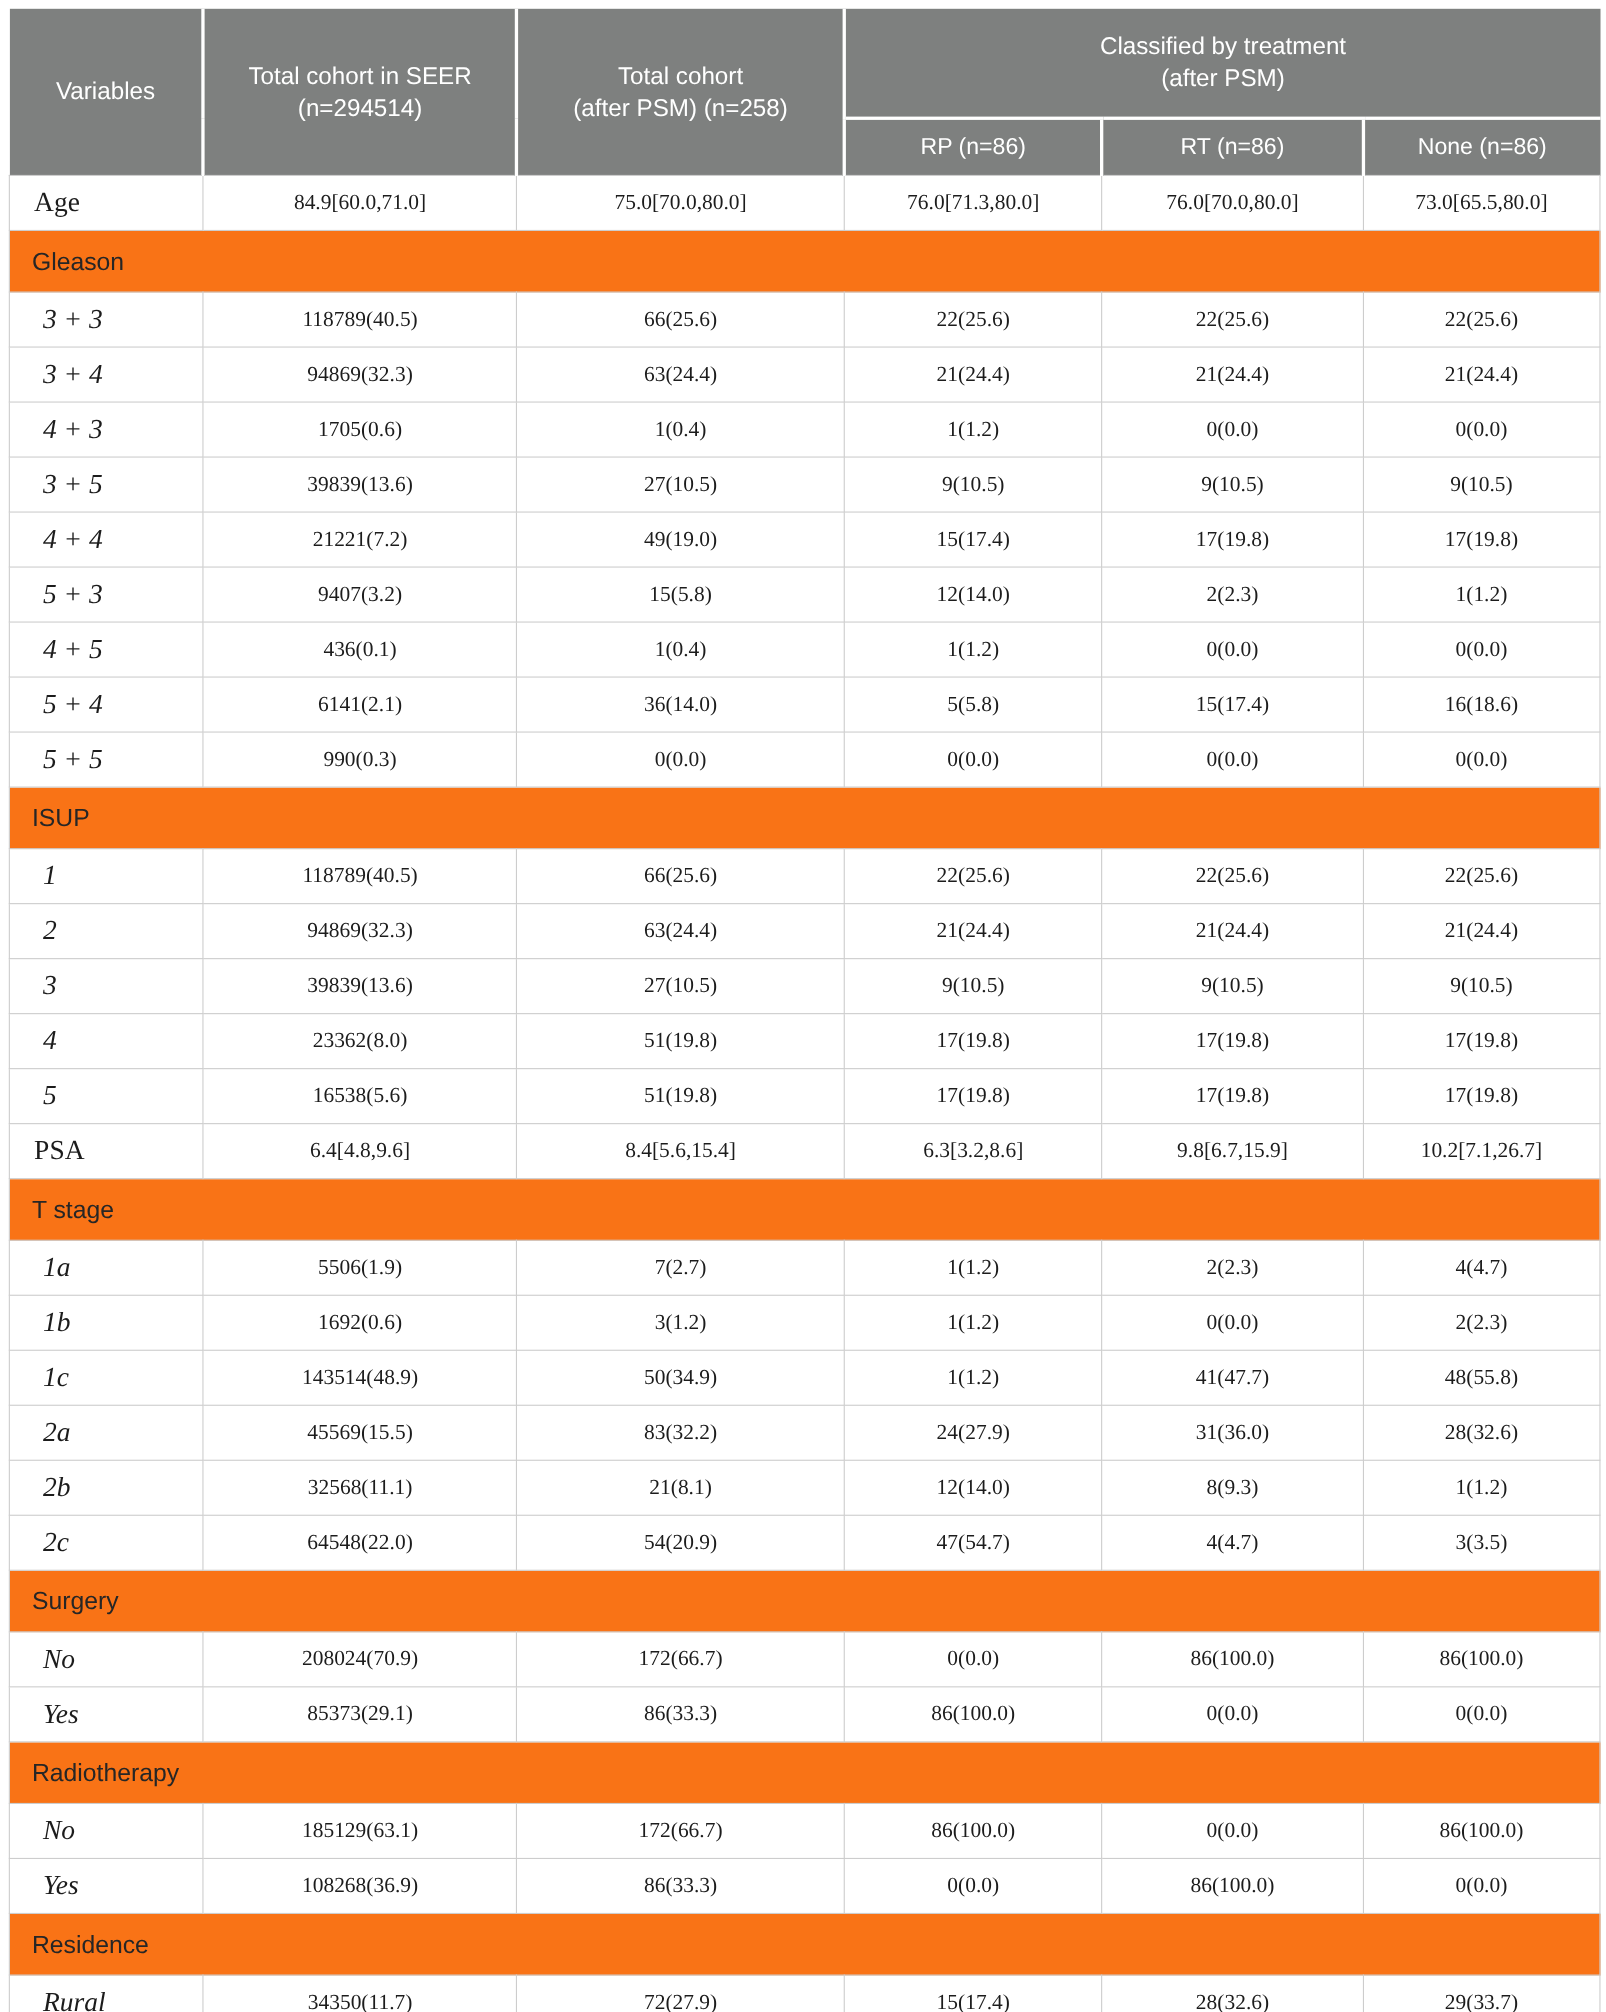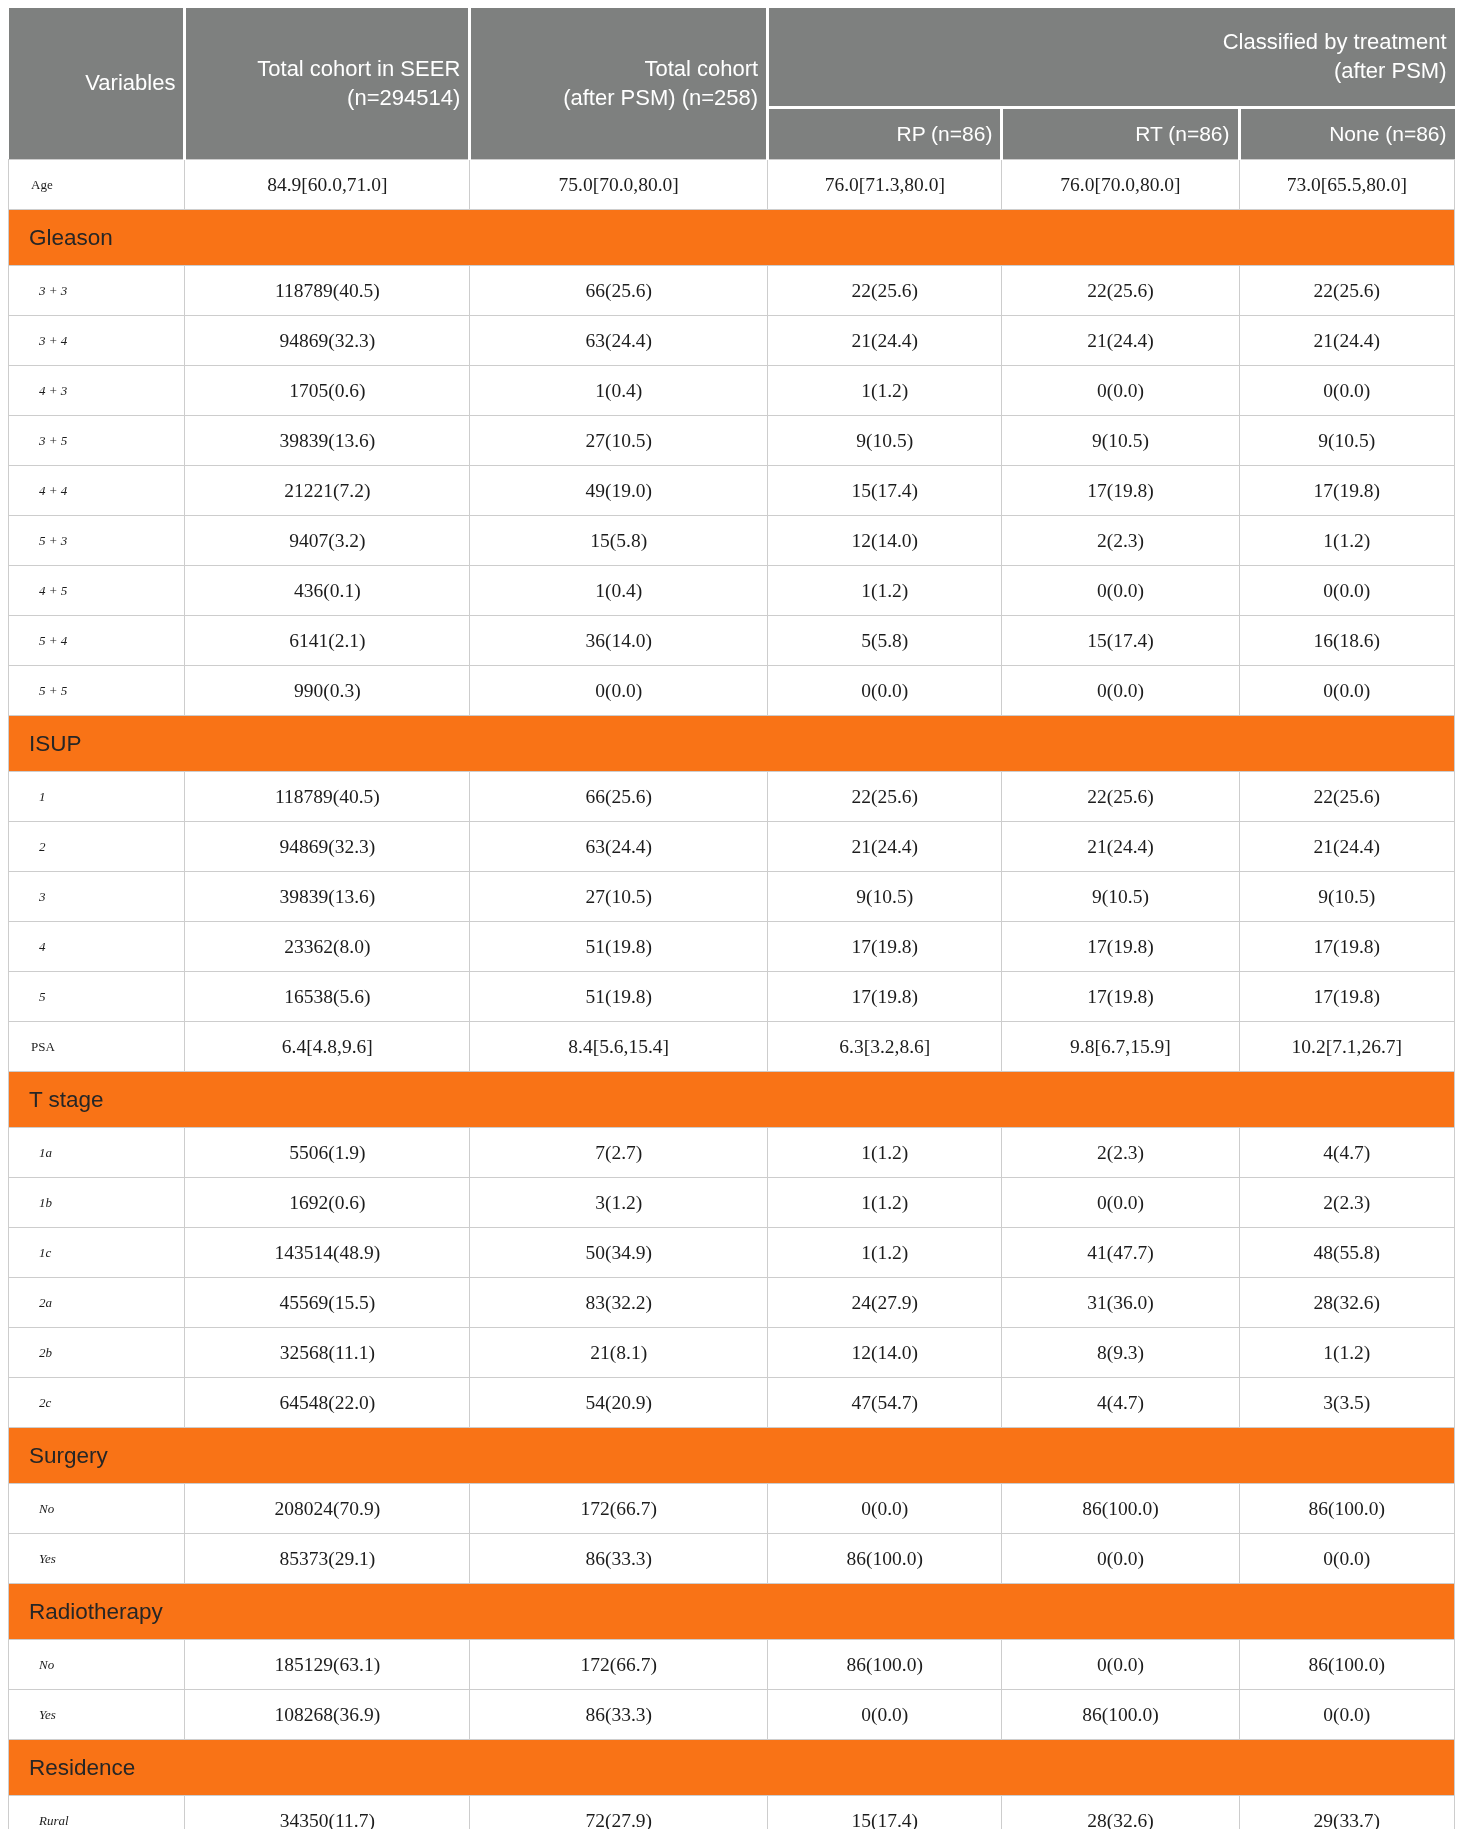--- a/index.html
+++ b/index.html
@@ -4,36 +4,36 @@
 <style>
   html,body{margin:0;padding:0;background:#ffffff;}
   body{width:1460px;height:1829px;position:relative;overflow:hidden;
        font-family:"Liberation Sans",sans-serif;}
   .table-wrap{position:absolute;left:8px;top:8px;width:1447px;}
   table{border-collapse:collapse;width:100%;table-layout:fixed;}
 
   
   thead th{
     background:#7e807f;color:#ffffff;font-weight:400;
-    font-size:22px;line-height:1.3;text-align:right;vertical-align:middle;
+    font-size:22px;line-height:1.3;text-align:center;vertical-align:middle;
     padding:6px 8px;
   }
   thead tr.main-row th{height:86px;}
   thead tr.sub-row th{height:38px;font-size:21px;}
   thead th.sep-left{border-left:3px solid #ffffff;}
   thead tr.sub-row th{border-top:3px solid #ffffff;}
 
   
   tbody td{border:1px solid #cdcdcd;background:#ffffff;vertical-align:middle;}
   td.value-cell{
     font-family:"Liberation Serif",serif;font-size:19.5px;color:#1c1c1c;
     text-align:center;height:47px;padding:0 6px;
   }
   td.row-label{
-    font-family:"Liberation Serif",serif;font-size:13px;color:#1c1c1c;
+    font-family:"Liberation Serif",serif;font-size:25px;color:#1c1c1c;
     text-align:left;padding-left:22px;height:47px;
   }
   td.row-label.indent{padding-left:30px;font-style:italic;}
   td.section-cell{
     background:#f97316;color:#262626;
     font-family:"Liberation Sans",sans-serif;font-size:22.5px;
     text-align:left;padding-left:20px;height:53px;
   }
 </style>
 </head>

